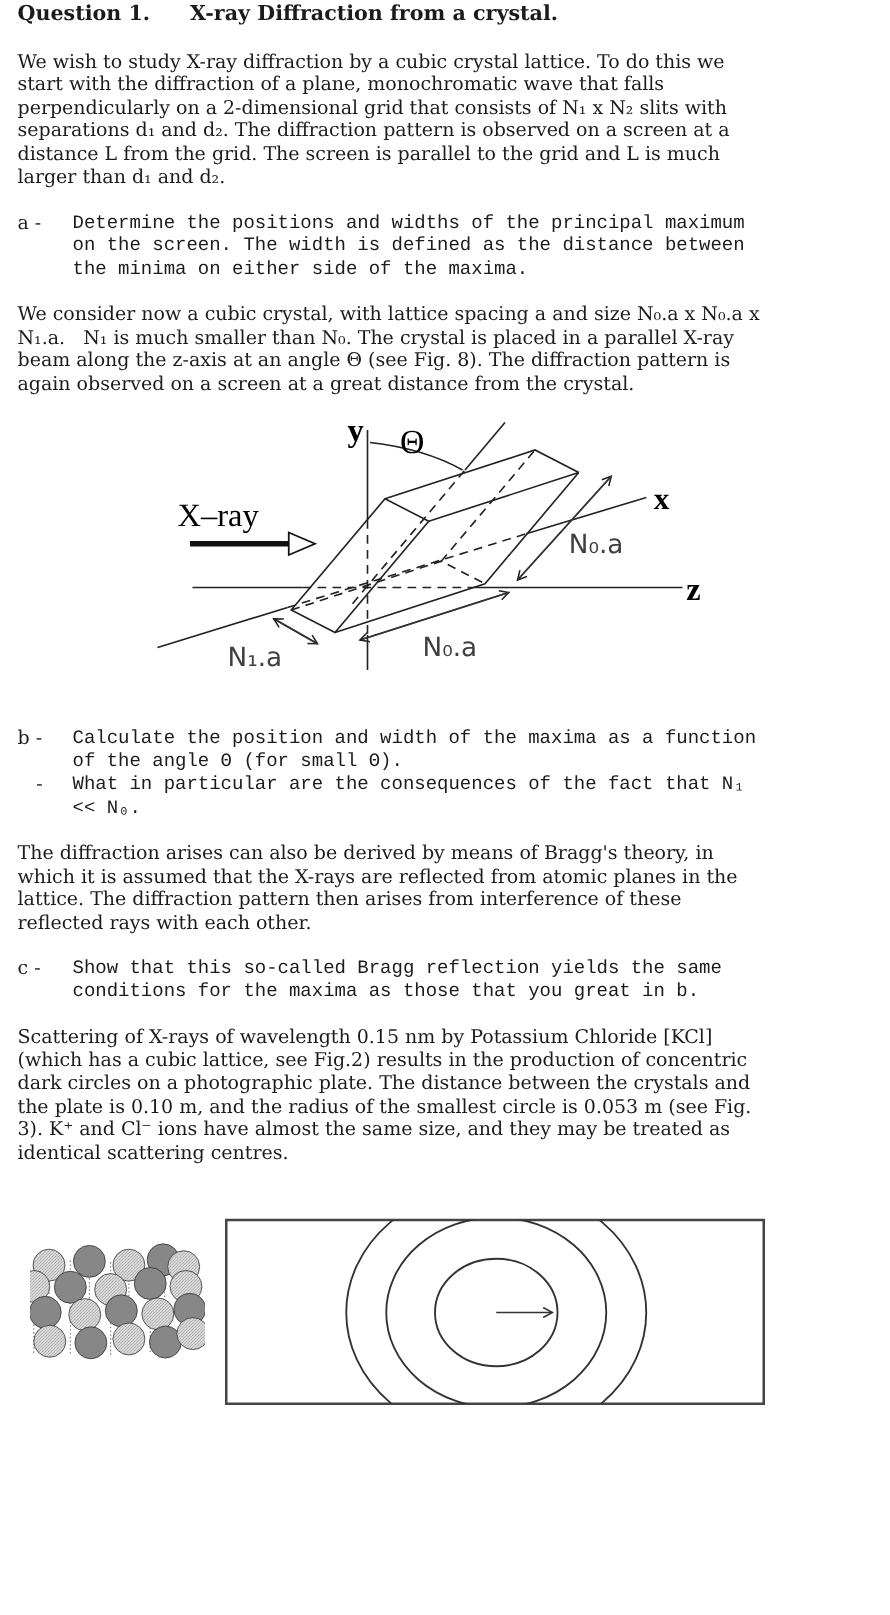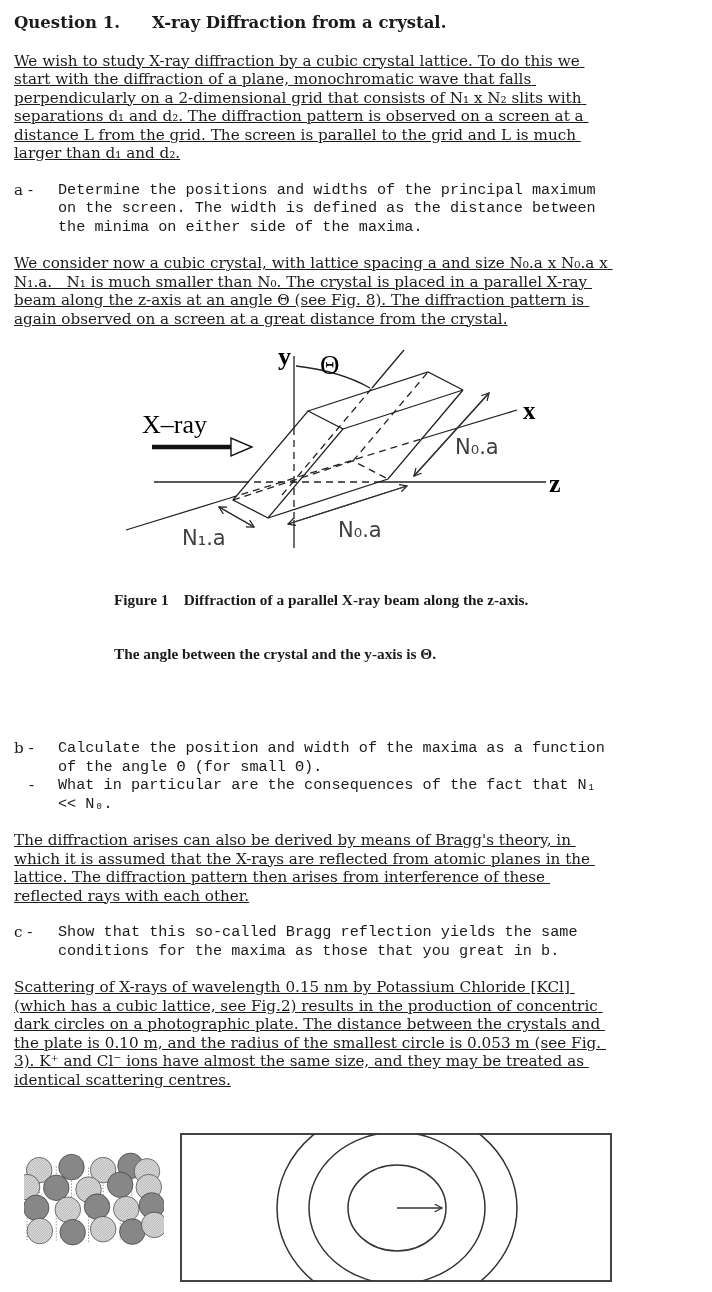--- a/index.html
+++ b/index.html
@@ -2,26 +2,26 @@
 <html><head>
 <meta charset="utf-8">
 <style>
   html,body{margin:0;padding:0;background:#ffffff;}
   .page{
     position:relative;
     width:628px;height:1292px;
     background:#fff;color:#1b1b1b;
     font-family:"DejaVu Serif","Liberation Serif",serif;
     font-size:15.2px;line-height:18.5px;
-    padding:14px 14px 0 14px;
+    padding:2px 14px 0 14px;
     box-sizing:border-box;overflow:hidden;
   }
   .title-row{font-weight:bold;font-size:16.5px;margin:0 0 19px 0;}
   .title-subject{margin-left:32px;}
-  .para{margin:4px 0 18px 0;white-space:pre-wrap;text-decoration:underline;}
+  .para{margin:4px 0 18px 0;white-space:pre-wrap;}
   .para.tight{margin-bottom:0;}
   .item{display:flex;margin:0 0 18px 0;}
   .item .ilabel{flex:none;width:44px;}
   .item .ilabel.indent{text-indent:15px;}
   .item .itext{flex:1;max-width:622px;white-space:pre-wrap;font-family:Liberation Mono, monospace;}
   .item.sub{margin-top:-18px;}
   .fig1-svg{display:block;margin:12px 0 0 -14px;}
   .fig1-caption{
     margin:2px 0 0 100px;
     font-family:"Liberation Serif",serif;
@@ -114,24 +114,20 @@
     <text class="axis" x="278" y="25" font-size="26">y</text>
     <text x="320" y="34" font-size="27">Θ</text>
     <text class="axis" x="523" y="79" font-size="25">x</text>
     <text class="axis" x="549" y="152" font-size="26">z</text>
     <text x="142" y="93" font-size="26">X–ray</text>
     <text class="dim" x="338" y="197" font-size="21">N₀.a</text>
     <text class="dim" x="455" y="114" font-size="21">N₀.a</text>
     <text class="dim" x="182" y="205" font-size="21">N₁.a</text>
   </svg>
 
-  <div class="fig1-caption">
-    <div>Figure 1    Diffraction of a parallel X-ray beam along the z-axis.</div>
-    <div>The angle between the crystal and the y-axis is Θ.</div>
-  </div>
 
   <div class="item after-fig1">
     <span class="ilabel">b -</span>
     <span class="itext">Calculate the position and width of the maxima as a function of the angle Θ (for small Θ).</span>
   </div>
   <div class="item sub">
     <span class="ilabel indent">-</span>
     <span class="itext">What in particular are the consequences of the fact that N₁ &lt;&lt; N₀.</span>
   </div>
 

